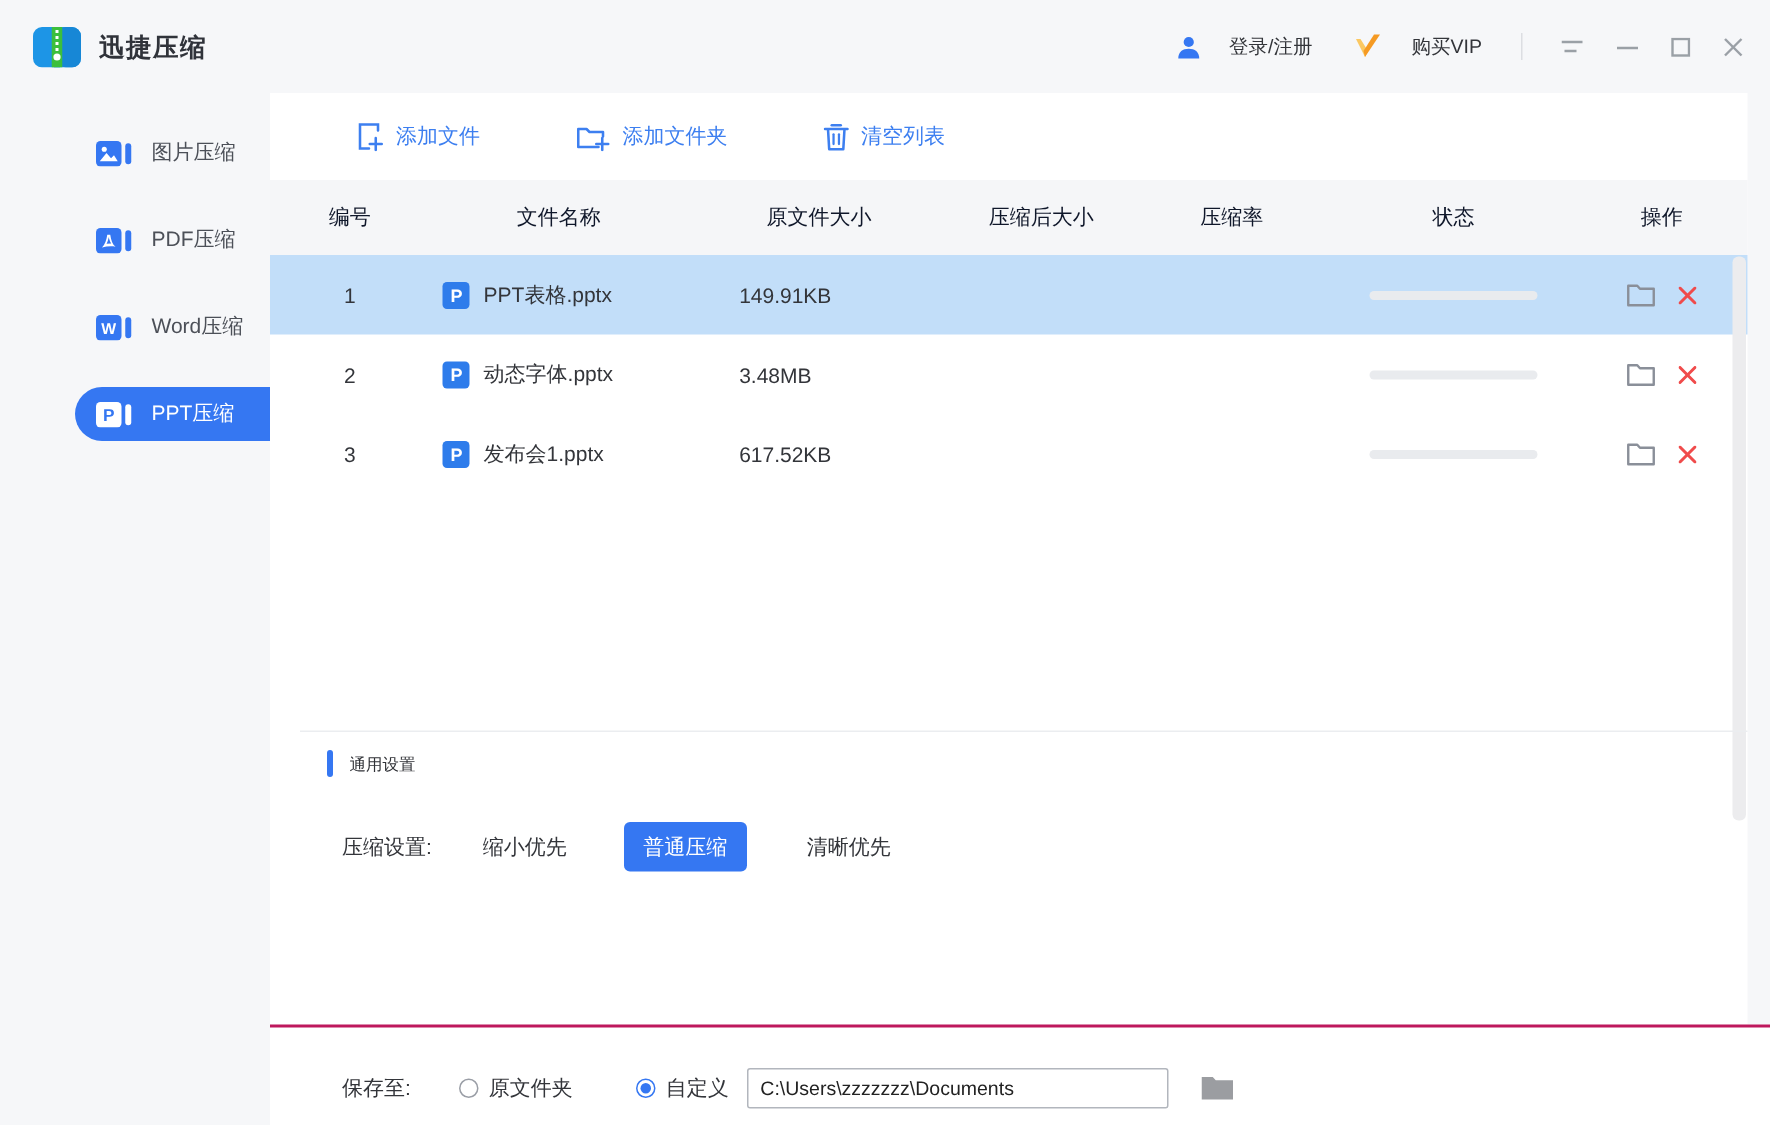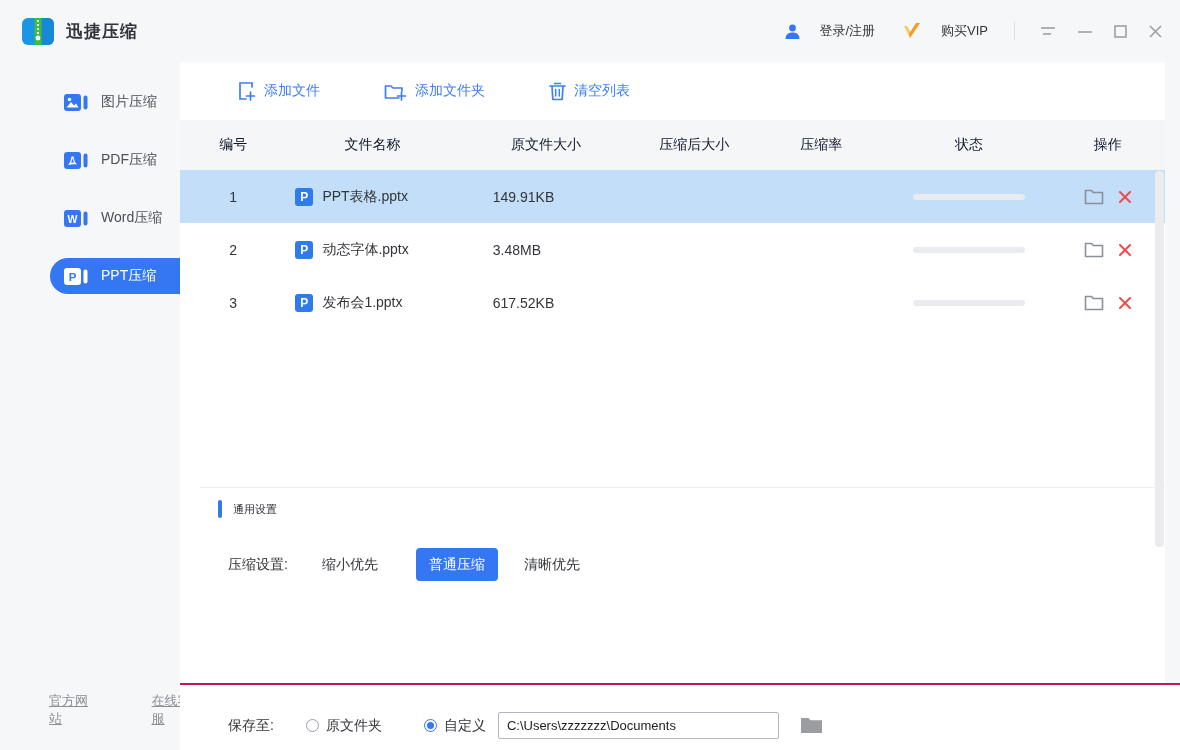--- a/index.html
+++ b/index.html
@@ -55,21 +55,21 @@
   .settings-divider { position:absolute; left:20px; right:0; top:425px; height:1px; background:#ebedf0; }
   .settings-title { position:absolute; left:38px; top:438px; display:flex; align-items:center; gap:11px; }
   .accent-bar { width:4px; height:18px; border-radius:2px; background:#3577f2; }
   .settings-title span { font-size:11px; color:#2f3136; }
   .settings-row { position:absolute; left:48px; top:486px; display:flex; align-items:center; }
   .settings-label { font-size:14px; color:#33353a; }
   .opt-plain { font-size:14px; color:#33353a; cursor:pointer; }
   .opt-plain.first { margin-left:34px; }
   .opt-selected { margin-left:38px; width:82px; height:33px; background:#3577f2; color:#fff;
     border:none; border-radius:4px; font-size:14px; cursor:pointer; font-family:inherit; }
-  .opt-plain.last { margin-left:26px; }
+  .opt-plain.last { margin-left:40px; }
 
   
   .bottom-bar { position:absolute; left:180px; top:683px; width:1000px; height:83px;
     background:#ffffff; border-top:2px solid #be185d; display:flex; align-items:center; padding-left:48px; }
   .save-label { font-size:14px; color:#33353a; }
   .radio-group { display:flex; align-items:center; gap:7px; cursor:pointer; }
   .radio-group.g1 { margin-left:32px; }
   .radio-group.g2 { margin-left:42px; }
   .radio { width:13px; height:13px; border-radius:50%; border:1px solid #9a9ea6; background:#fff;
     display:flex; align-items:center; justify-content:center; flex:none; }
@@ -175,24 +175,20 @@
 
     <div class="side-item active">
       <svg width="24" height="17" viewBox="0 0 24 17">
         <rect x="0" y="0" width="17" height="17" rx="3" fill="#ffffff"></rect>
         <text x="8.5" y="12.8" font-size="11.5" font-weight="bold" fill="#3577f2" text-anchor="middle" font-family="Liberation Sans, sans-serif">P</text>
         <rect x="19.5" y="1.5" width="4" height="14" rx="2" fill="#ffffff"></rect>
       </svg>
       <span>PPT压缩</span>
     </div>
 
-    <div class="side-footer">
-      <a>官方网站</a>
-      <a>在线客服</a>
-    </div>
   </div>
 
   <div class="main-panel">
 
     <div class="toolbar">
       <button class="tool-btn">
         <svg width="18" height="20" viewBox="0 0 18 20">
           <path d="M14 6 L14 2 L2 2 L2 18 L8 18" fill="none" stroke="#3d7ff0" stroke-width="1.7" stroke-linecap="round"></path>
           <line x1="12.5" y1="11" x2="12.5" y2="19" stroke="#3d7ff0" stroke-width="1.7" stroke-linecap="round"></line>
           <line x1="8.5" y1="15" x2="16.5" y2="15" stroke="#3d7ff0" stroke-width="1.7" stroke-linecap="round"></line>

